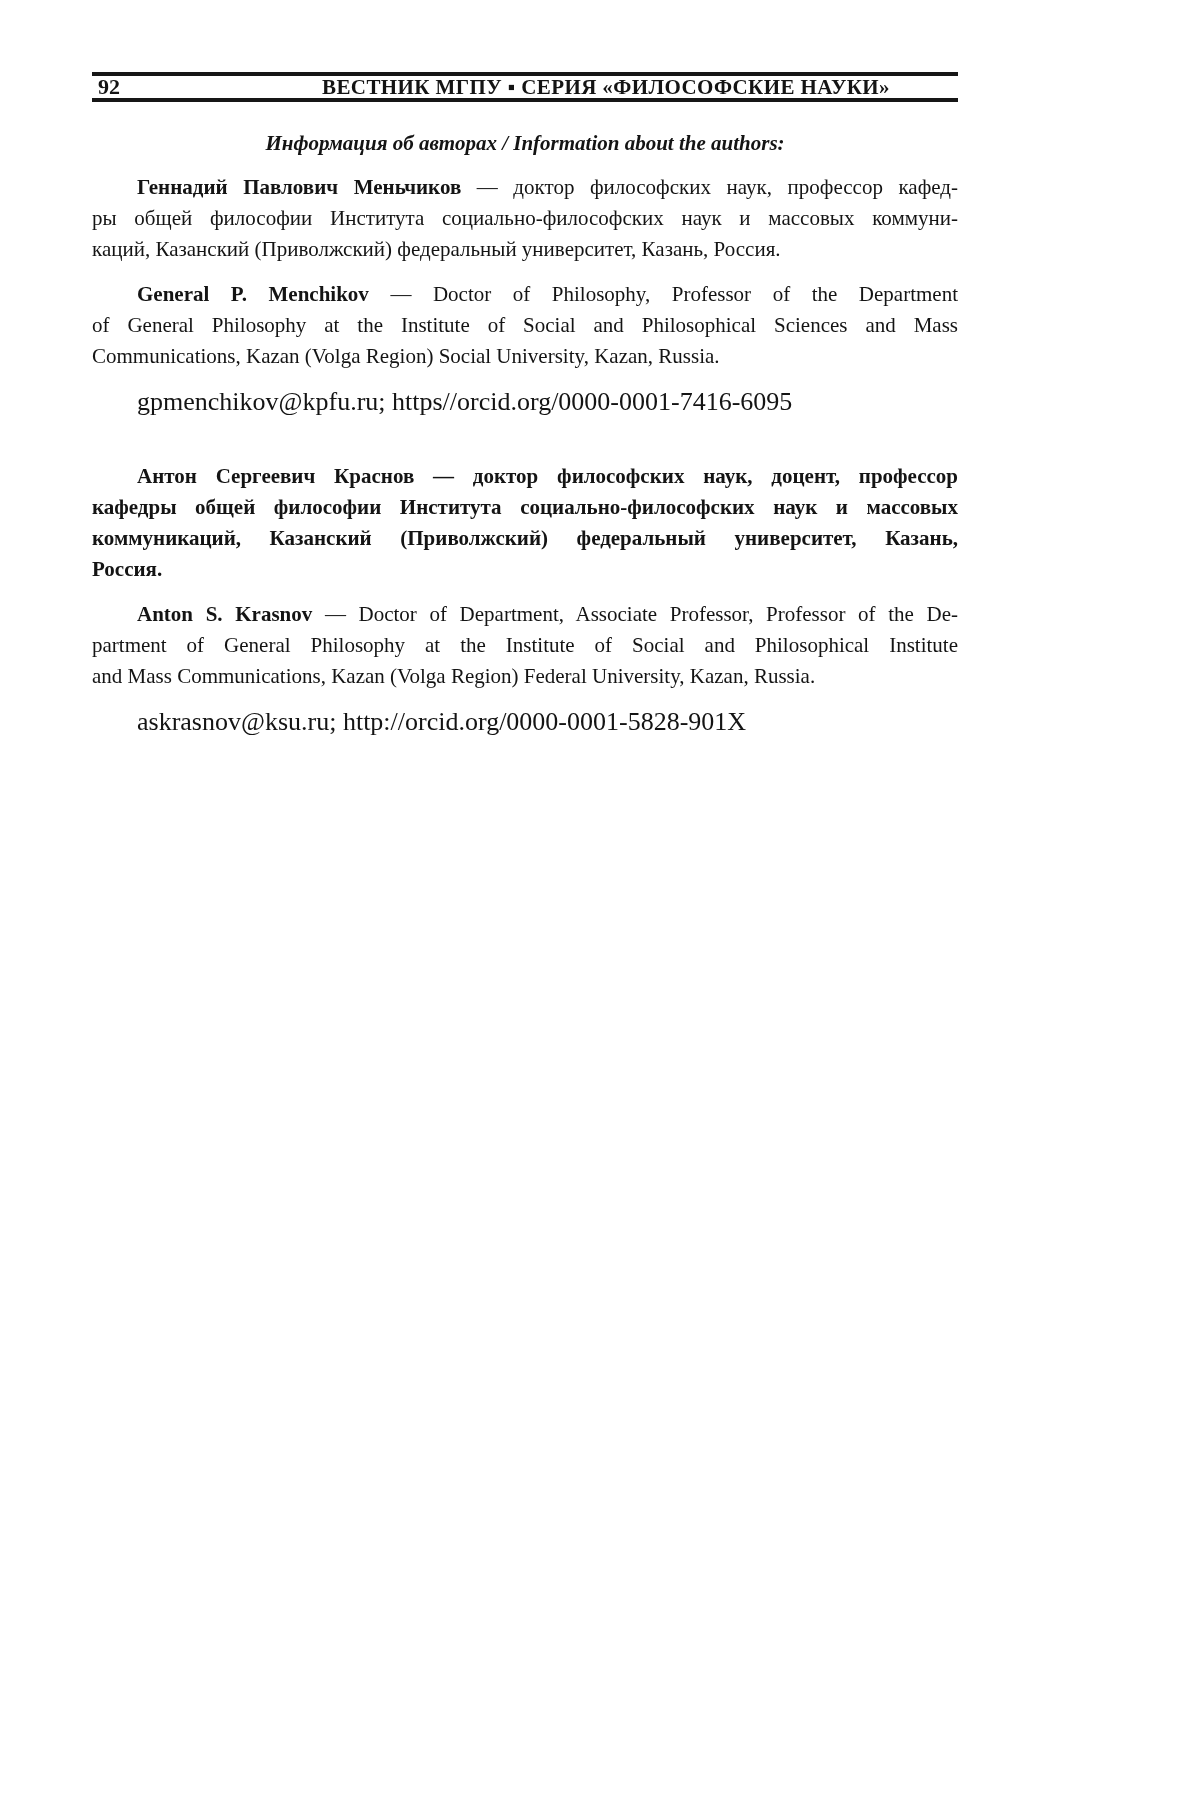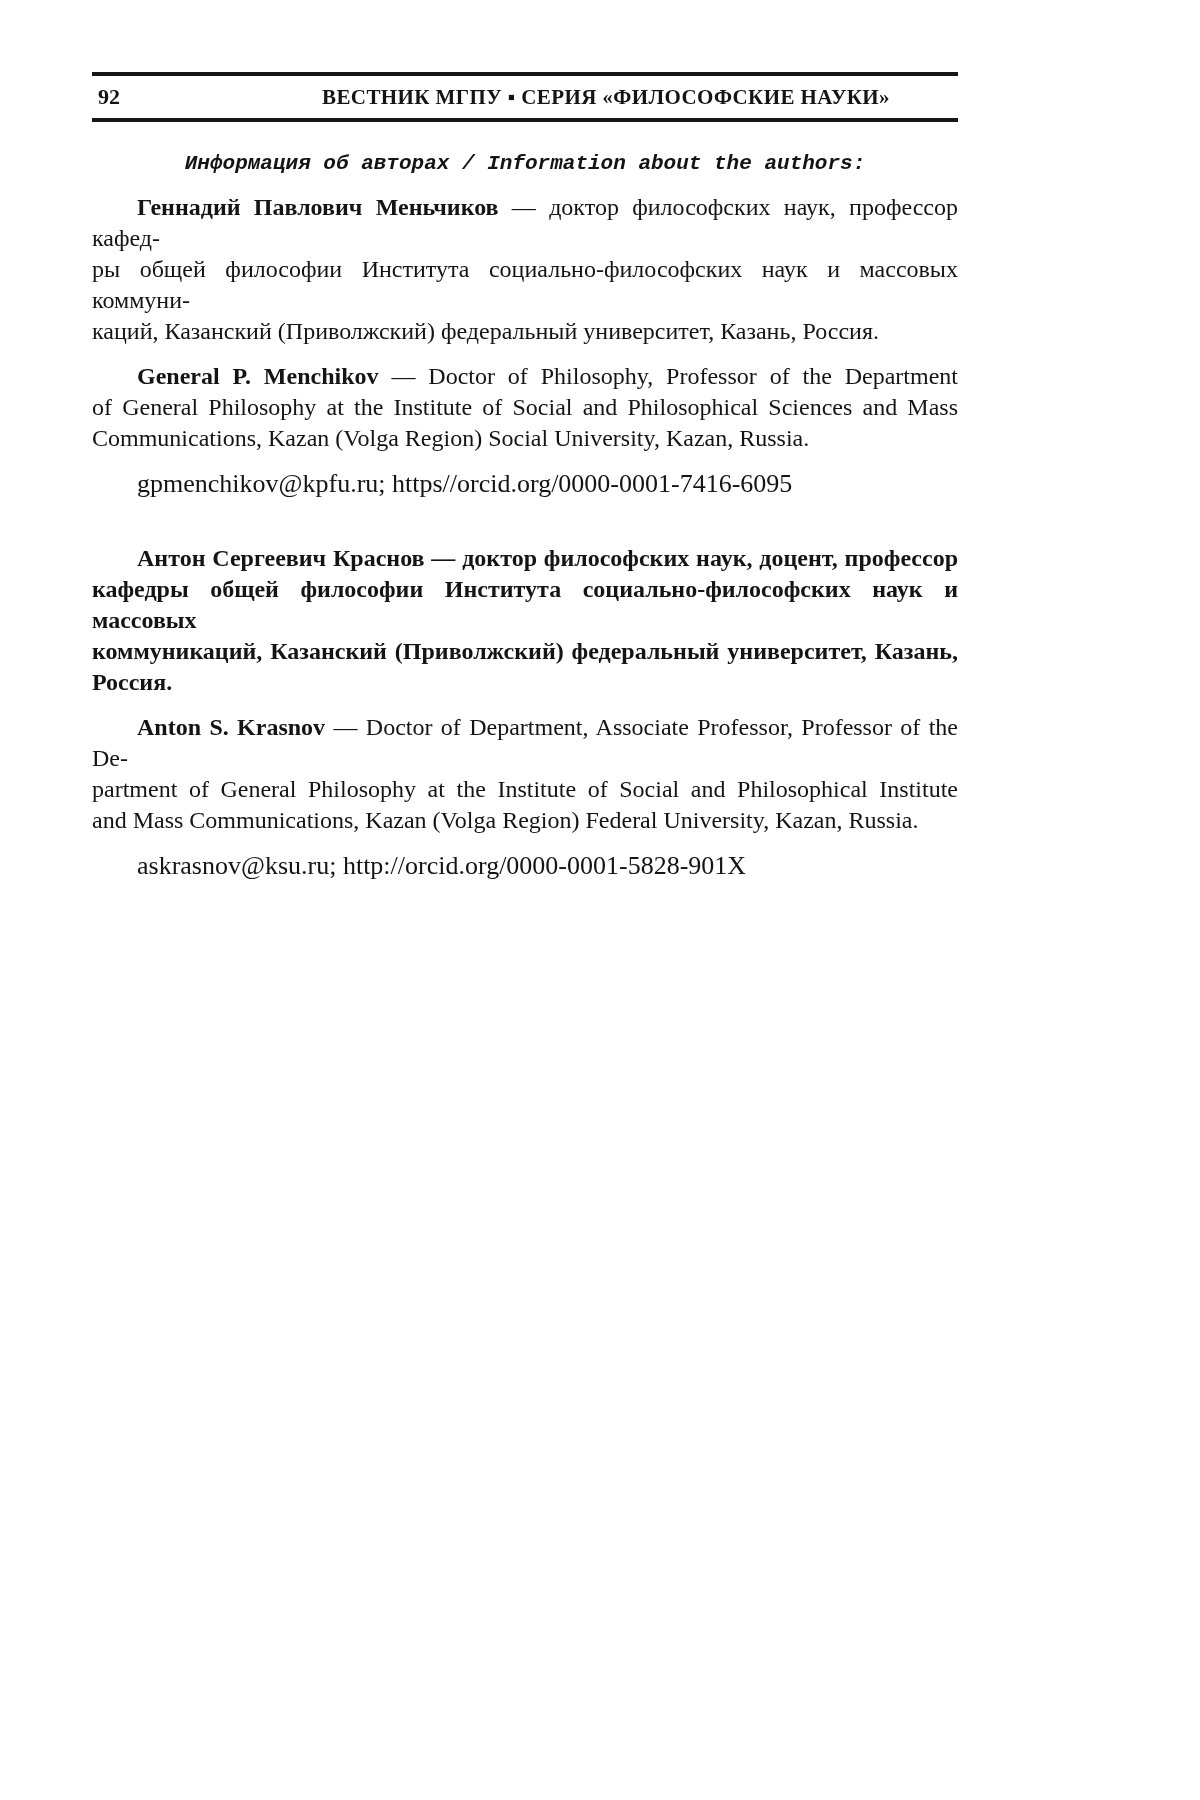--- a/index.html
+++ b/index.html
@@ -15,21 +15,21 @@
     width: 866px;
     padding-top: 72px;
   }
   .rule {
     height: 4px;
     background: #161616;
   }
   .running-head {
     display: flex;
     align-items: center;
-    height: 42px;
+    height: 22px;
     font-weight: bold;
     font-size: 21px;
   }
   .page-num {
     width: 162px;
     padding-left: 6px;
     box-sizing: border-box;
     font-size: 22px;
   }
   .head-title {
@@ -39,25 +39,24 @@
     letter-spacing: 0.4px;
     white-space: nowrap;
   }
   .section-heading {
     margin-top: 27px;
     text-align: center;
     font-weight: bold;
     font-style: italic;
     font-size: 21px;
     line-height: 29px;
-    font-family: Liberation Mono, monospace;
   }
   .bio {
     margin: 14px 0 0 0;
-    font-size: 24px;
+    font-size: 21px;
     line-height: 31px;
   }
   .bio.gap-before { margin-top: 44px; font-weight: bold; }
   .bio-line {
     text-align: justify;
     text-align-last: justify;
   }
   .bio-line.first { text-indent: 45px; }
   .bio-line.last { text-align-last: left; }
   .contact-line {

